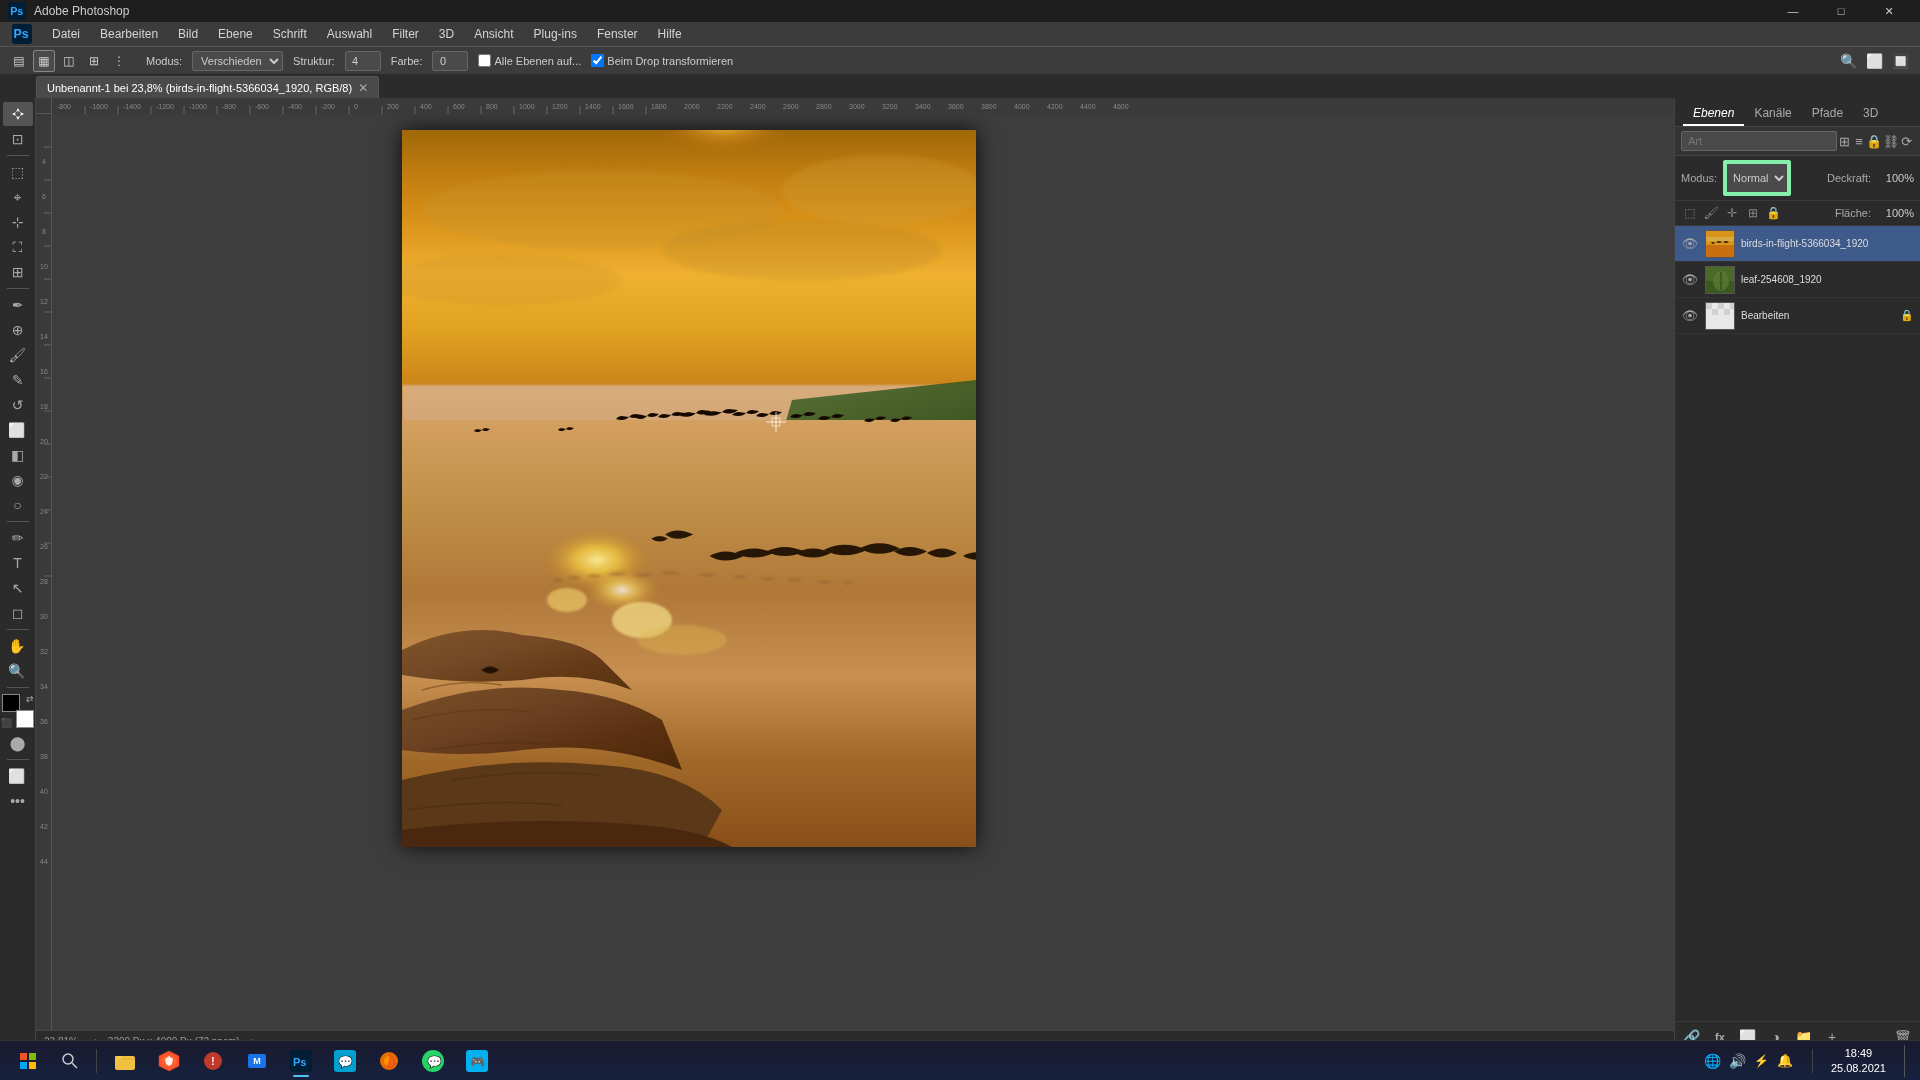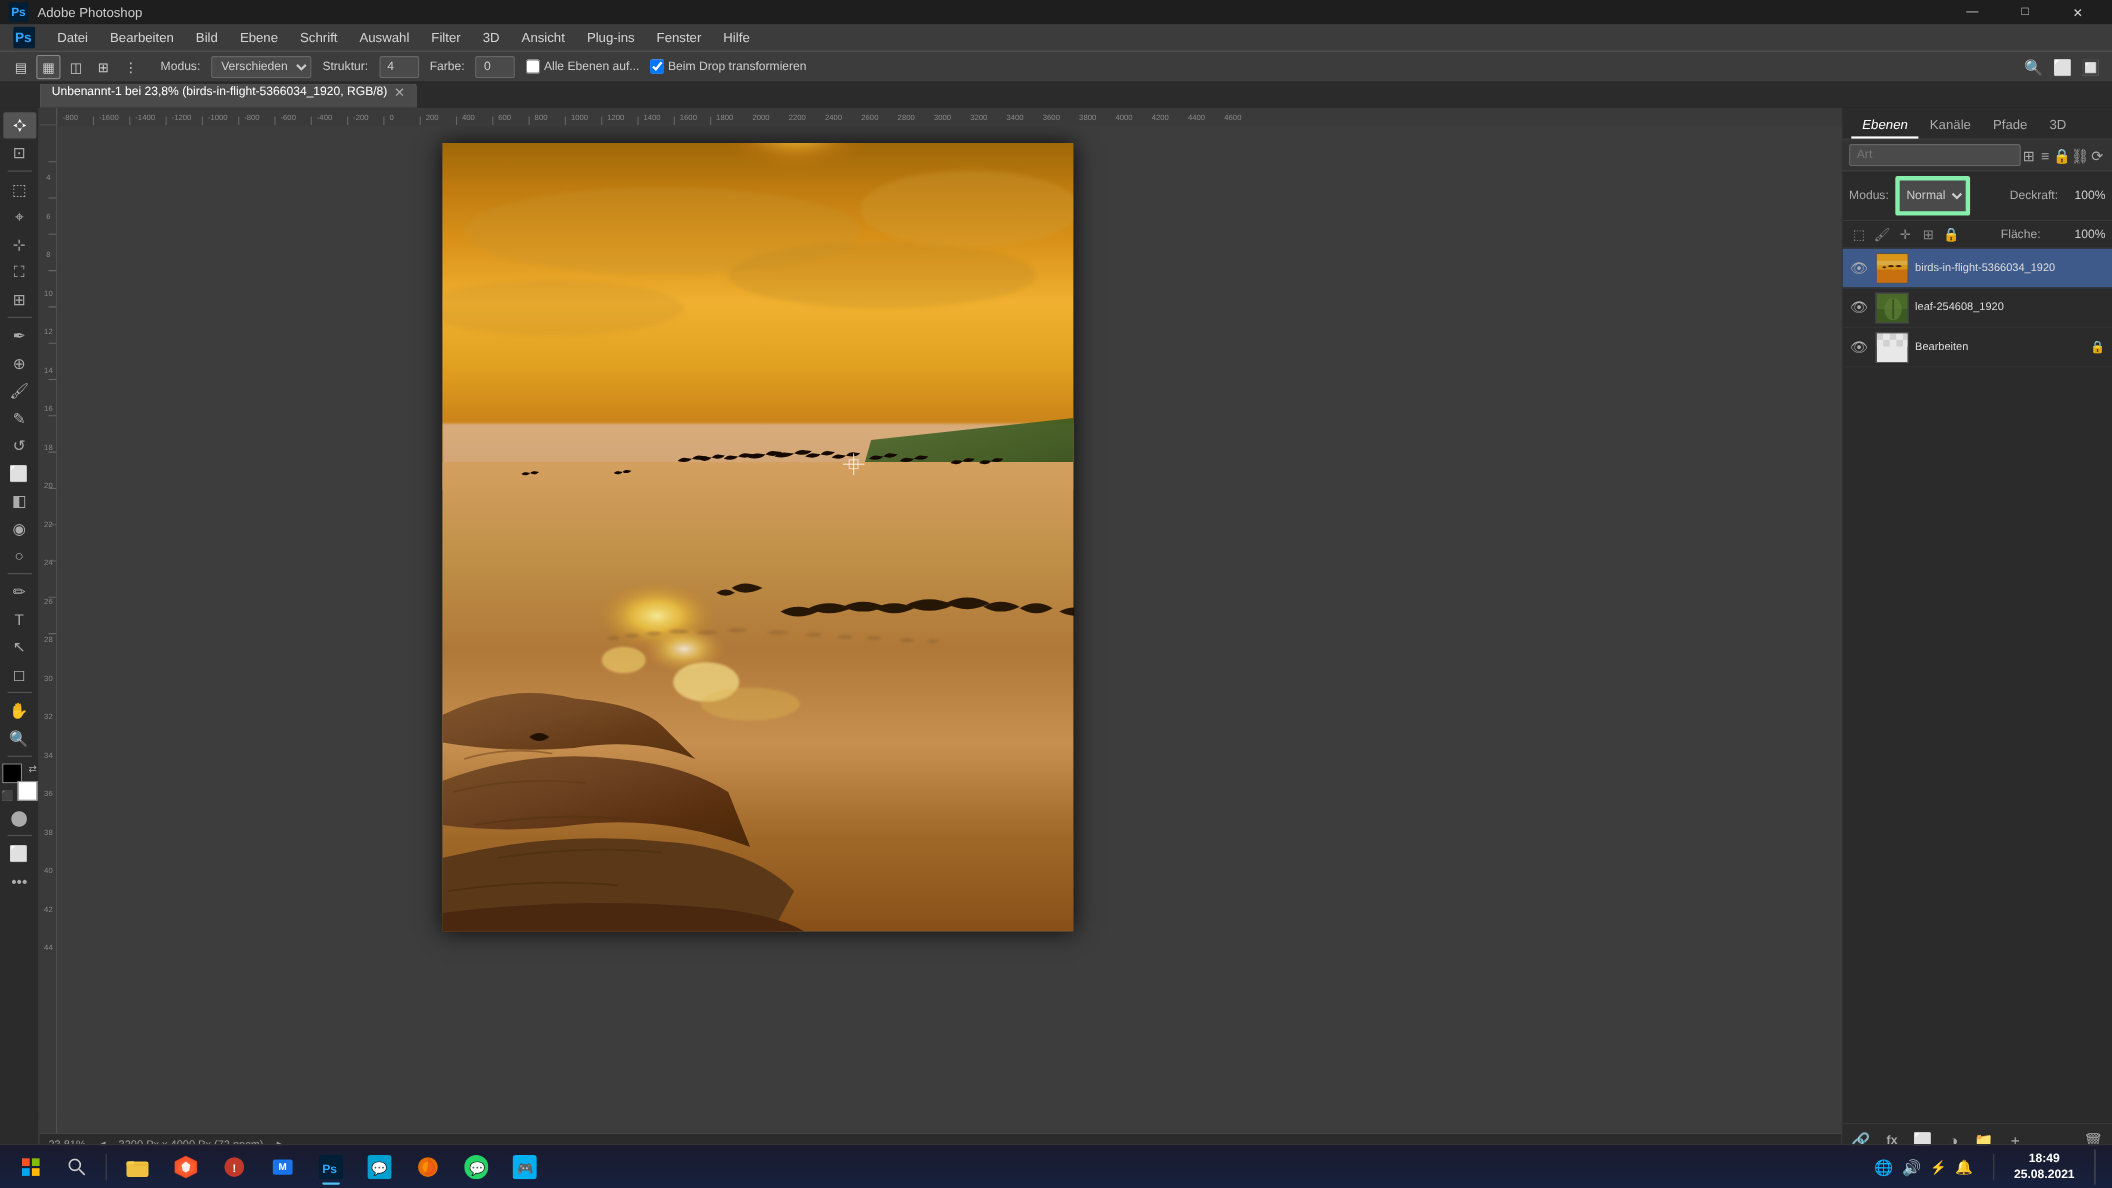--- a/index.html
+++ b/index.html
@@ -39,21 +39,21 @@
     #options-bar .right-icons { margin-left: auto; display: flex; gap: 4px; }
     #options-bar .right-icon-btn { width: 22px; height: 22px; display: flex; align-items: center; justify-content: center; cursor: pointer; font-size: 14px; color: #aaa; }
 
     
     #tab-bar {
       width: 100%; height: 24px; background: #2b2b2b;
       display: flex; align-items: flex-end; padding-left: 36px;
     }
     #tab-bar .tab {
       height: 22px; background: #3d3d3d; border: 1px solid #555; border-bottom: none;
-      padding: 0 10px; display: flex; gap: 6px;
+      padding: 0 10px; display: flex; align-items: center; gap: 6px;
       font-size: 11px; color: #ccc; cursor: pointer; border-radius: 3px 3px 0 0;
     }
     #tab-bar .tab.active { background: #4a4a4a; color: #fff; }
     #tab-bar .tab .close-x { font-size: 12px; color: #aaa; cursor: pointer; }
 
     
     #main-layout { display: flex; height: calc(1080px - 22px - 24px - 28px - 24px - 28px); }
 
     
     #left-toolbar {
@@ -127,21 +127,21 @@
     #layer-options .opacity-val { font-size: 11px; color: #ccc; width: 40px; text-align: right; }
 
     
     #fill-row {
       display: flex; align-items: center; padding: 3px 6px; gap: 6px;
       background: #2b2b2b; border-bottom: 1px solid #3a3a3a;
     }
     #fill-row .lock-icons { display: flex; gap: 3px; }
     #fill-row .lock-icon { font-size: 12px; color: #888; cursor: pointer; width: 18px; height: 18px; display: flex; align-items: center; justify-content: center; border-radius: 2px; border: 1px solid transparent; }
     #fill-row .filler { flex: 1; }
-    #fill-row .fill-group { display: flex; align-items: center; gap: 19px; }
+    #fill-row .fill-group { display: flex; align-items: center; gap: 3px; }
     #fill-row .fill-label { font-size: 11px; color: #aaa; }
     #fill-row .fill-val { font-size: 11px; color: #ccc; width: 40px; text-align: right; }
 
     
     #layers-list { flex: 1; overflow-y: auto; background: #2b2b2b; }
     .layer-item {
       display: flex; align-items: center; padding: 3px 6px; gap: 6px;
       height: 36px; cursor: pointer; border-bottom: 1px solid #333;
     }
     .layer-item.selected { background: #3d5a8a; }
@@ -185,21 +185,20 @@
     }
     #taskbar .tb-app.active::after { content: ''; position: absolute; bottom: 2px; left: 50%; transform: translateX(-50%); width: 16px; height: 2px; background: #4fc3f7; border-radius: 1px; }
     #taskbar .tb-sep { width: 1px; height: 24px; background: #444; margin: 0 4px; }
     #taskbar .system-tray { margin-left: auto; display: flex; align-items: center; gap: 6px; }
     #taskbar .tray-icons { display: flex; align-items: center; gap: 8px; padding: 0 8px; }
     #taskbar .tray-icon { font-size: 14px; color: #ccc; cursor: pointer; }
     #taskbar .clock { 
       display: flex; flex-direction: column; align-items: center; 
       font-size: 11px; color: #fff; padding: 0 8px; cursor: pointer;
       line-height: 1.3;
-      font-weight: bold;
     }
     #taskbar .show-desktop { width: 8px; height: 32px; background: transparent; border-left: 1px solid #555; margin-left: 4px; cursor: pointer; }
   </style>
 </head>
 <body>
 
 <div id="title-bar">
   <div style="display:flex;align-items:center;gap:8px;">
     <svg width="18" height="18" viewBox="0 0 100 100">
       <rect width="100" height="100" rx="12" fill="#001e36"></rect>

